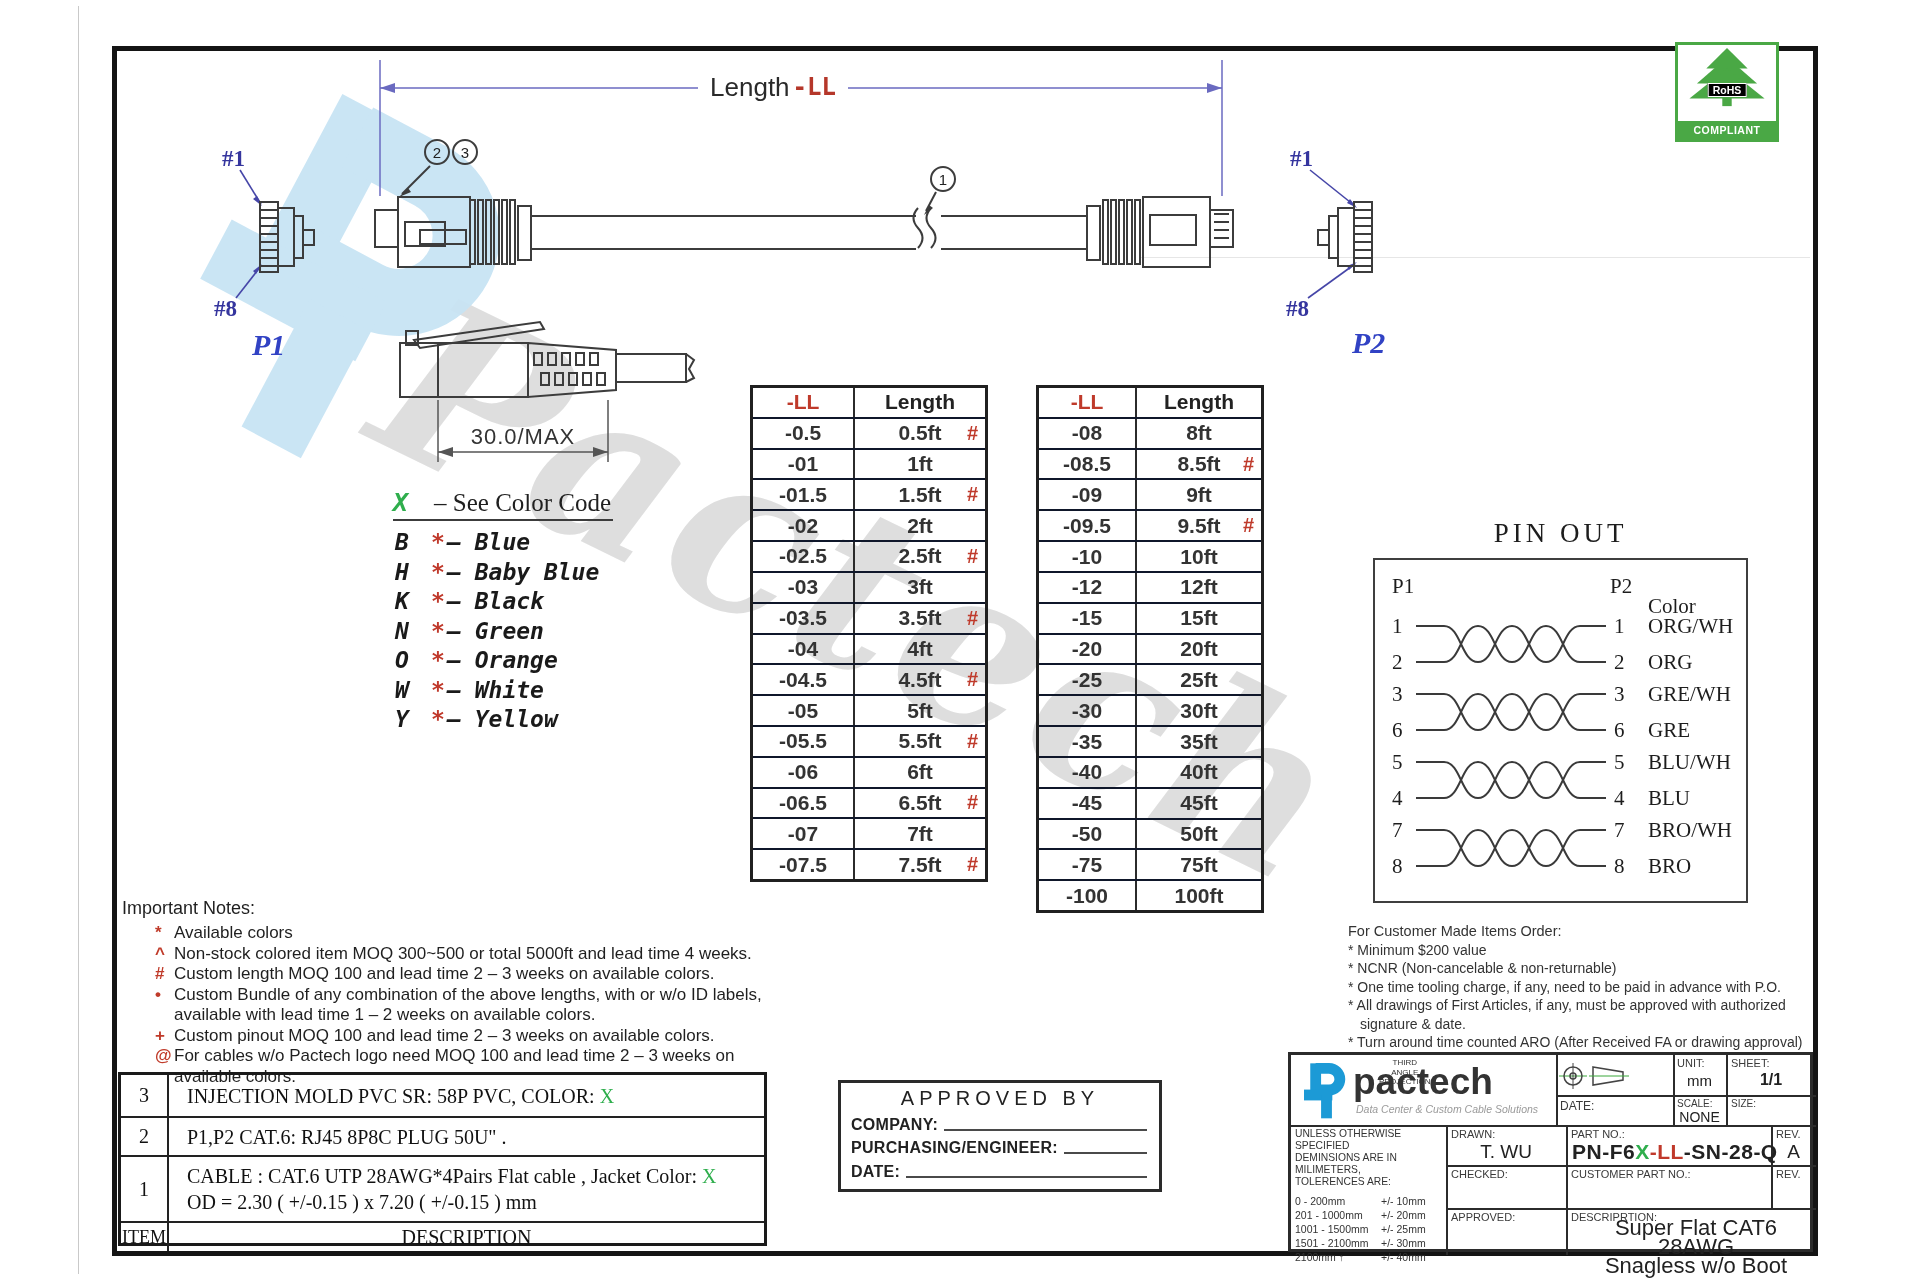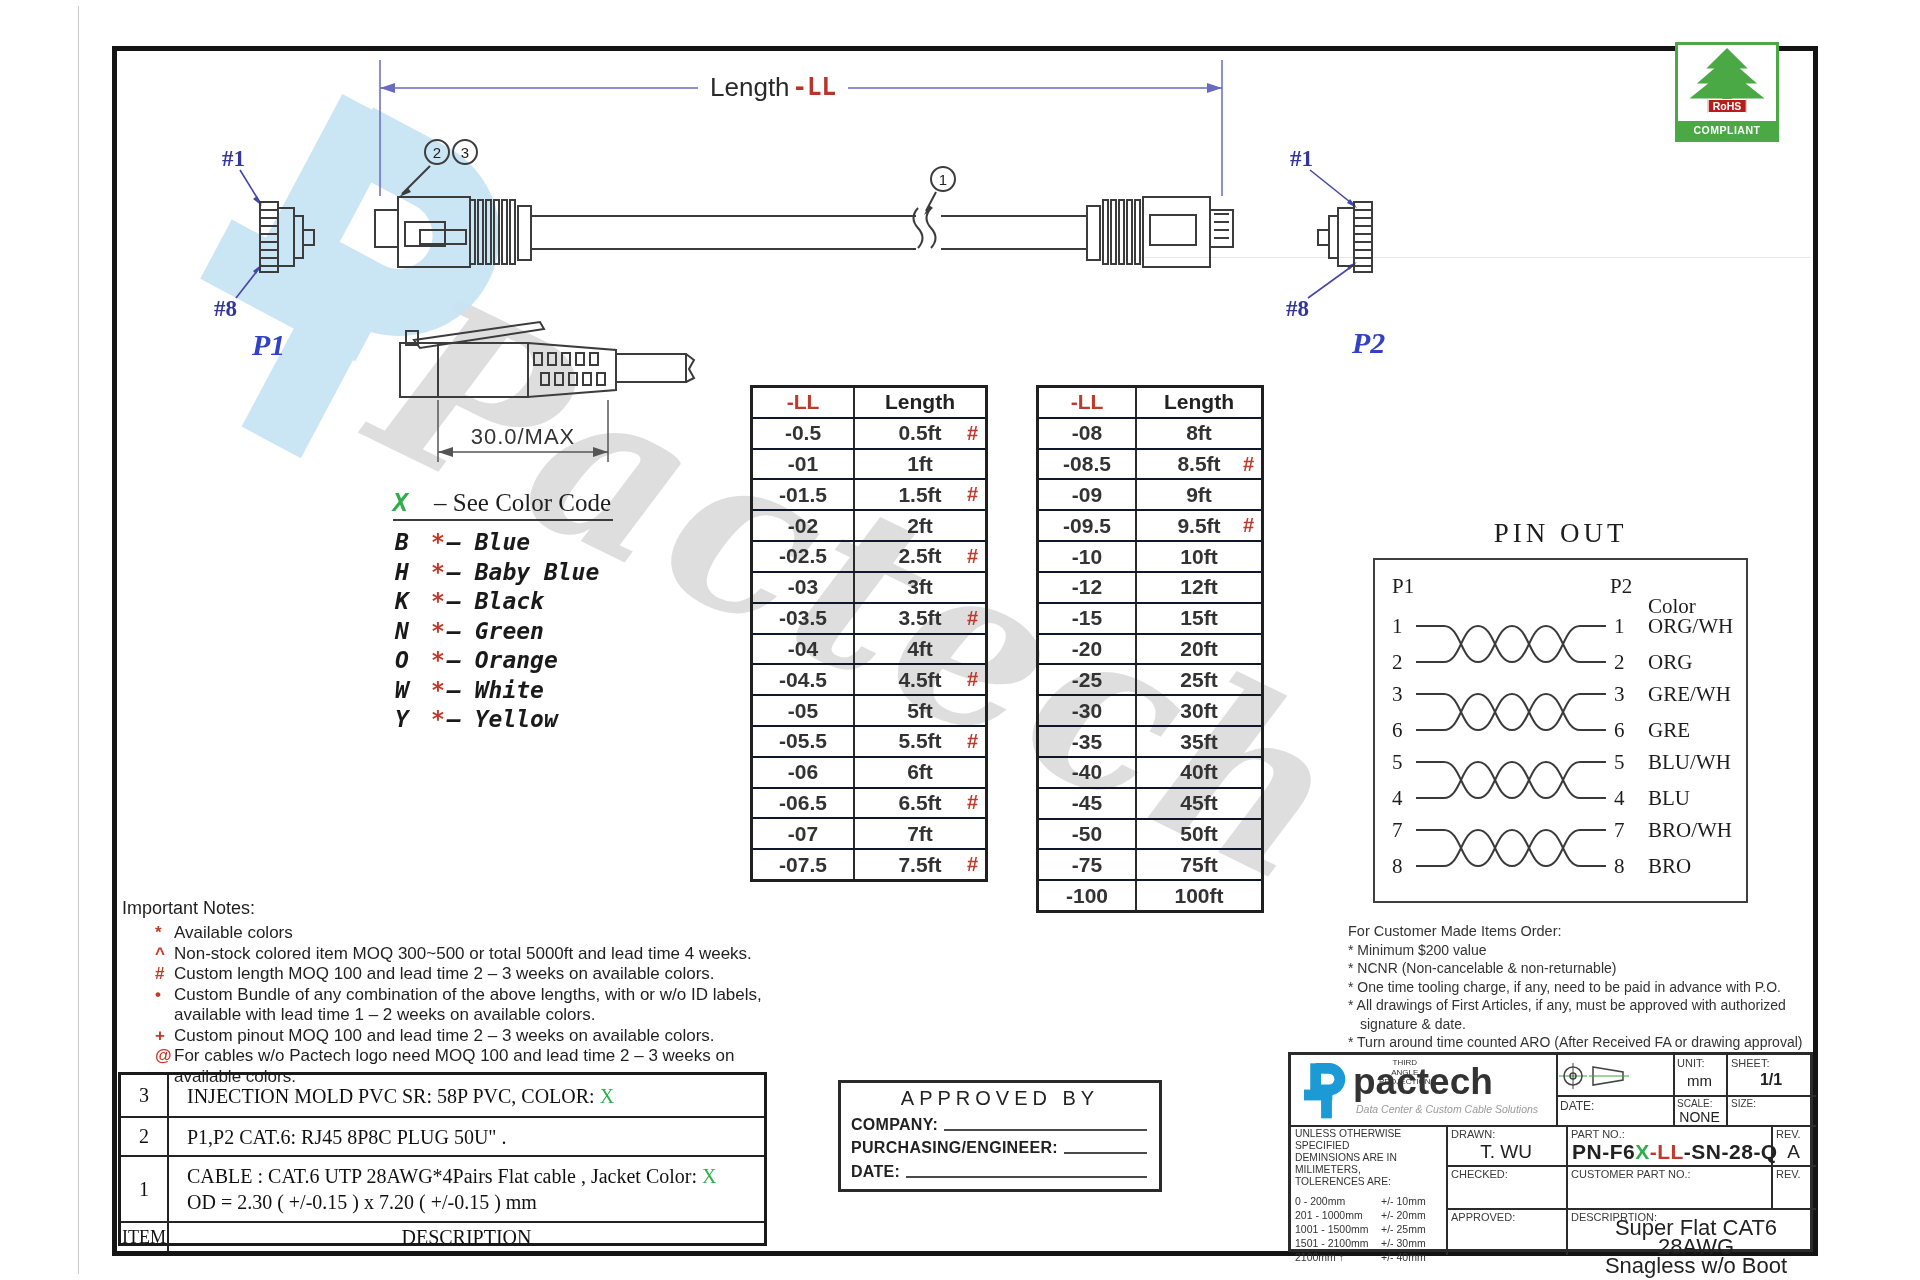--- a/index.html
+++ b/index.html
@@ -79,21 +79,21 @@
   
   #approve{position:absolute;left:838px;top:1080px;width:324px;height:112px;border:3px solid #2a2a2a;
      box-sizing:border-box;z-index:2;display:flex;flex-direction:column;padding:4px 10px 8px 10px;}
   #approve-title{text-align:center;font-size:20px;letter-spacing:5px;color:#222;}
   .ap-row{display:flex;align-items:flex-end;flex:1;justify-content:flex-end;}
   .ap-lbl{font-size:16px;font-weight:bold;color:#222;letter-spacing:.3px;white-space:nowrap;}
   .ap-line{flex:1;border-bottom:2px solid #4a4a4a;margin:0 2px 3px 6px;height:1px;}
   
   #rohs{position:absolute;left:1675px;top:42px;width:104px;height:100px;border:3px solid #4aa845;
      box-sizing:border-box;z-index:2;background:#fff;}
-  #rohs-badge{position:absolute;left:50%;top:54px;transform:translateX(-50%);background:#b91c1c;color:#fff;
+  #rohs-badge{position:absolute;left:50%;top:38px;transform:translateX(-50%);background:#000000;color:#fff;
      border:1px solid #fff;font-size:10.5px;font-weight:bold;padding:0 4px;z-index:3;}
   #rohs-bar{position:absolute;left:0;right:0;bottom:0;height:18px;background:#4aa845;color:#fff;
      font-size:10.5px;font-weight:bold;display:flex;align-items:center;justify-content:center;letter-spacing:.5px;}
   
   #tblock{position:absolute;left:1288px;top:1052px;width:525px;height:200px;border:3px solid #2b2b2b;
      box-sizing:border-box;z-index:2;background:transparent;}
   .tb-h{position:absolute;height:2px;background:#2b2b2b;}
   .tb-v{position:absolute;width:2px;background:#2b2b2b;}
   .tb-lbl{position:absolute;font-size:11px;color:#3a3a3a;}
   .tb-val{position:absolute;color:#222;}

